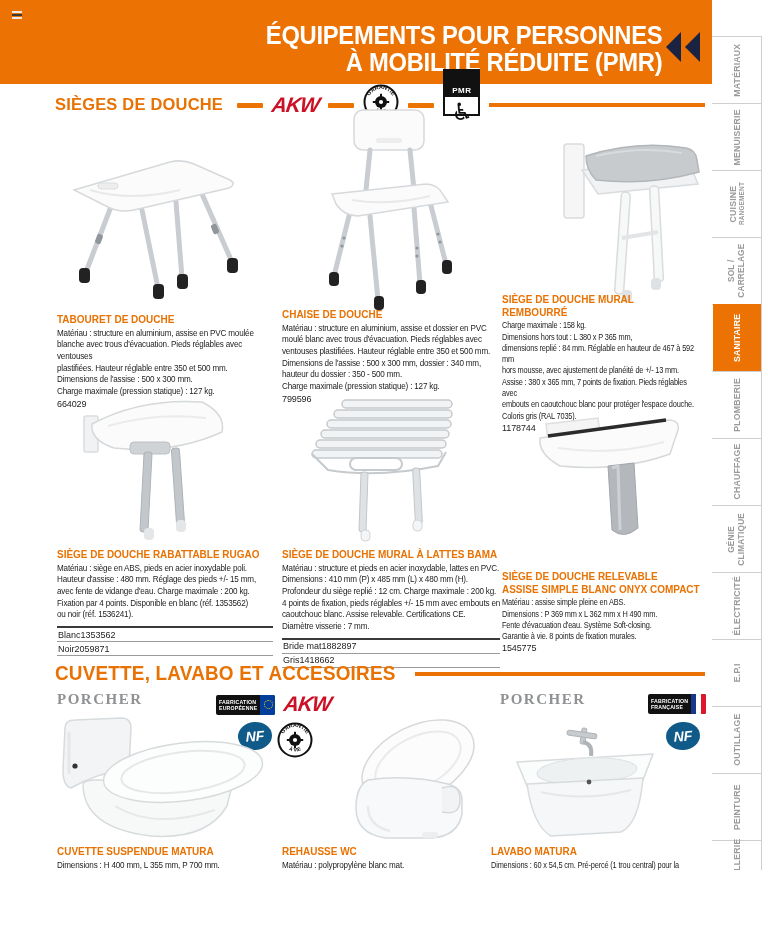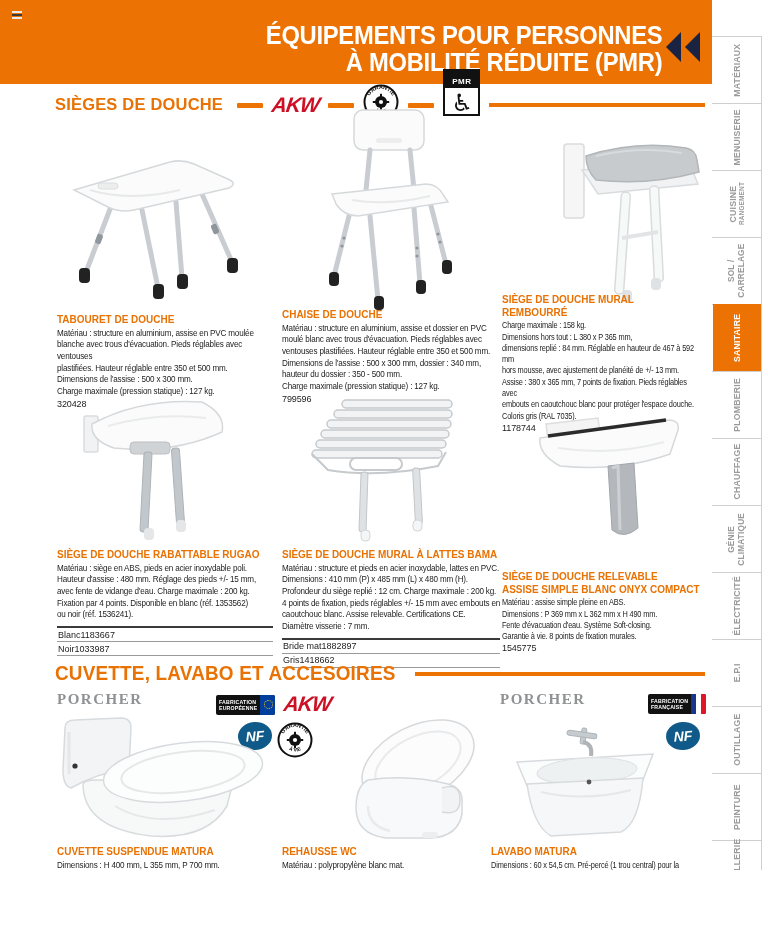--- a/index.html
+++ b/index.html
@@ -25,21 +25,21 @@
   .sec1 .sec-title { font-size:17px; }
   .sec2 { left:55px; top:662px; width:650px; }
   .sec2 .sec-title { font-size:19.5px; }
   .dash { width:26px; height:5px; background:#EC7203; border-radius:1px; flex:none; }
   .rule-fill { flex:1; height:4px; background:#EC7203; }
   .akw-logo { color:#CC1126; font-weight:bold; font-style:italic; font-size:21px; letter-spacing:-1px; transform:skewX(-8deg); white-space:nowrap; }
   
   .garantie-badge { width:36px; height:36px; flex:none; }
   .hdr-garantie { margin-top:-6px; }
   .pmr-badge { width:37px; height:47px; background:#fff; border:2px solid #111; flex:none; margin-top:-26px; box-sizing:border-box; }
-  .pmr-head { background:#111; color:#fff; font-weight:bold; font-size:8px; text-align:center; padding:6px 0 2px; letter-spacing:0.5px; }
+  .pmr-head { background:#111; color:#fff; font-weight:bold; font-size:8px; text-align:center; padding:15px 0 2px; letter-spacing:0.5px; }
   .pmr-glyph { font-family:"DejaVu Sans", sans-serif; font-size:24px; line-height:30px; text-align:center; color:#111; }
   .nf-badge { position:absolute; width:34px; height:28px; background:#0F5A88; border-radius:50%; color:#fff;
     font-weight:bold; font-style:italic; font-size:14px; display:flex; align-items:center; justify-content:center; transform:rotate(-4deg); }
   .fab-badge { position:absolute; height:20px; display:flex; background:#111; border-radius:2px; overflow:hidden; }
   .fab-lines { display:flex; flex-direction:column; justify-content:center; padding:0 3px; }
   .fab-lines span { color:#fff; font-size:5.2px; font-weight:bold; line-height:1.25; letter-spacing:0.2px; white-space:nowrap; }
   .flag { width:15px; height:100%; flex:none; position:relative; }
   .flag.eu { background:#023E9C; }
   .flag.eu::after { content:""; position:absolute; left:3.5px; top:5px; width:7px; height:7px; border:1.4px dotted #FFCC00; border-radius:50%; }
   .flag.fr { display:flex; }
@@ -194,21 +194,21 @@
       </g>
   </svg>
 
   <div class="card" style="left:57px;top:313px;width:216px">
     <h3>TABOURET DE DOUCHE</h3>
     <p class="desc">Matériau : structure en aluminium, assise en PVC moulée
 blanche avec trous d'évacuation. Pieds réglables avec ventouses
 plastifiées. Hauteur réglable entre 350 et 500 mm.
 Dimensions de l'assise : 500 x 300 mm.
 Charge maximale (pression statique) : 127 kg.</p>
-    <div class="ref">320428</div>
+    <div class="ref">664029</div>
   </div>
 
   <div class="card" style="left:282px;top:308px;width:218px">
     <h3>CHAISE DE DOUCHE</h3>
     <p class="desc">Matériau : structure en aluminium, assise et dossier en PVC
 moulé blanc avec trous d'évacuation. Pieds réglables avec
 ventouses plastifiées. Hauteur réglable entre 350 et 500 mm.
 Dimensions de l'assise : 500 x 300 mm, dossier : 340 mm,
 hauteur du dossier : 350 - 500 mm.
 Charge maximale (pression statique) : 127 kg.</p>
@@ -276,25 +276,25 @@
   <div class="card" style="left:57px;top:548px;width:216px">
     <h3>SIÈGE DE DOUCHE RABATTABLE RUGAO</h3>
     <p class="desc">Matériau : siège en ABS, pieds en acier inoxydable poli.
 Hauteur d'assise : 480 mm. Réglage des pieds +/- 15 mm,
 avec fente de vidange d'eau. Charge maximale : 200 kg.
 Fixation par 4 points. Disponible en blanc (réf. 1353562)
 ou noir (réf. 1536241).</p>
     <div class="vtable">
       <div class="vrow">
         <span>Blanc</span>
-        <span>1183667</span>
+        <span>1353562</span>
       </div>
       <div class="vrow">
         <span>Noir</span>
-        <span>1033987</span>
+        <span>2059871</span>
       </div>
     </div>
   </div>
 
   <div class="card" style="left:282px;top:548px;width:218px">
     <h3>SIÈGE DE DOUCHE MURAL À LATTES BAMA</h3>
     <p class="desc">Matériau : structure et pieds en acier inoxydable, lattes en PVC.
 Dimensions : 410 mm (P) x 485 mm (L) x 480 mm (H).
 Profondeur du siège replié : 12 cm. Charge maximale : 200 kg.
 4 points de fixation, pieds réglables +/- 15 mm avec embouts en

